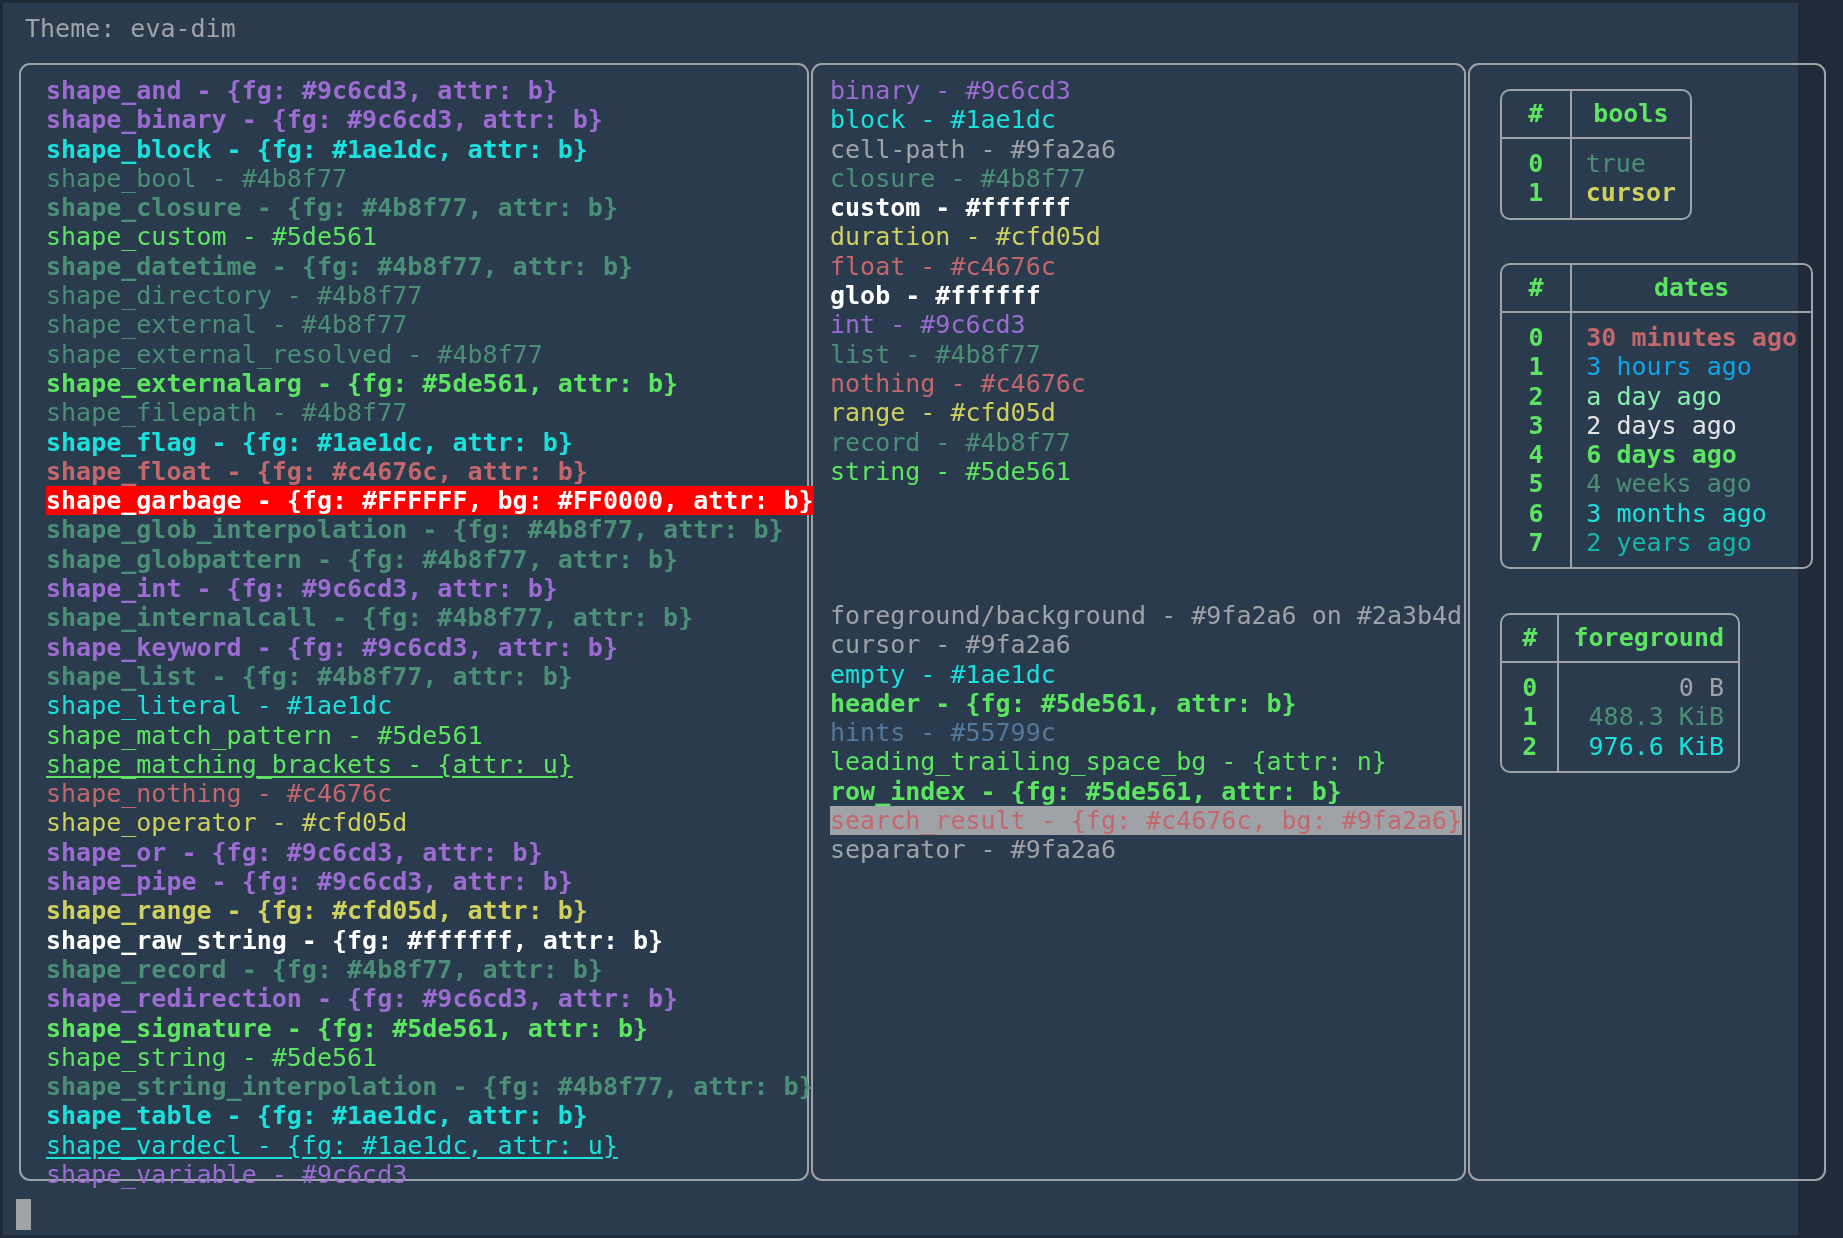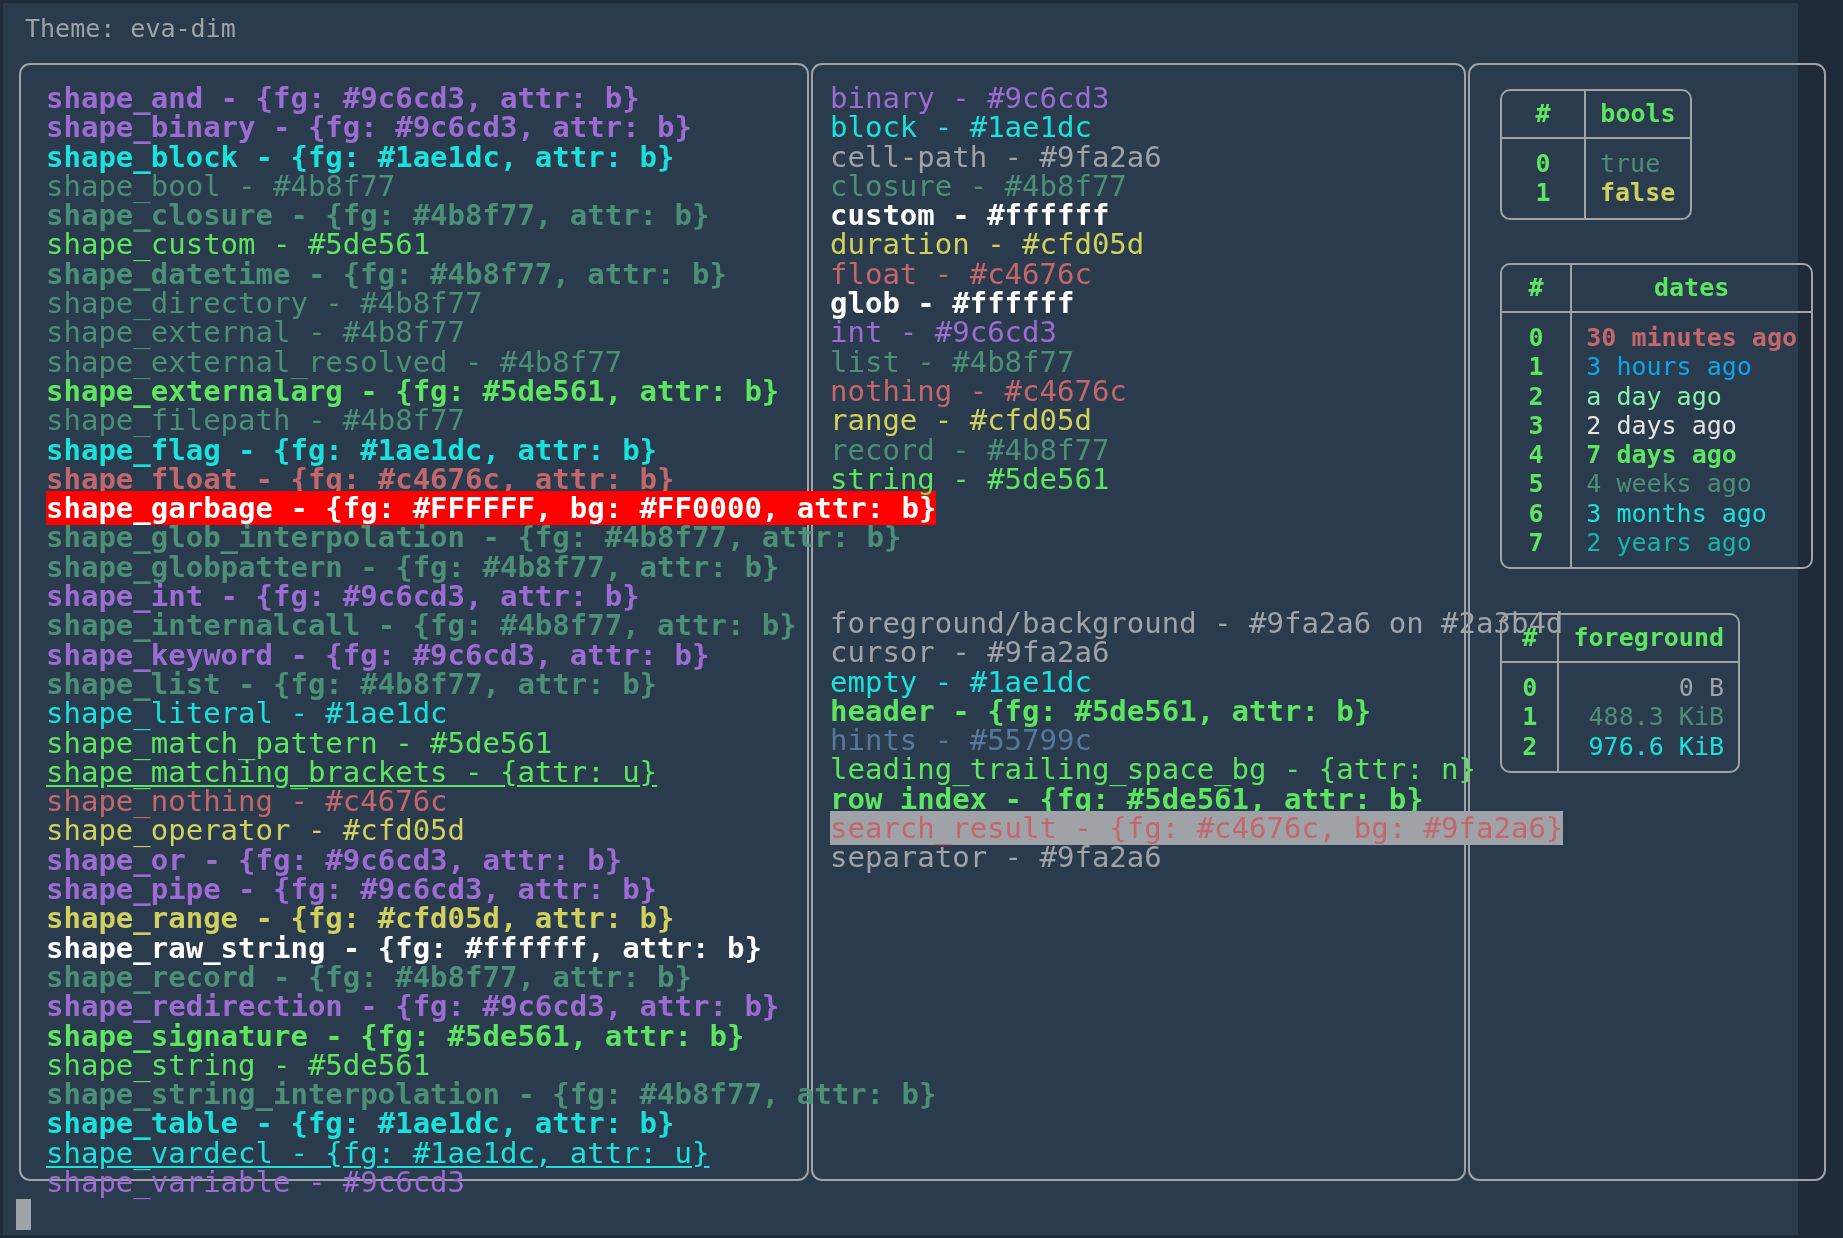--- a/index.html
+++ b/index.html
@@ -41,24 +41,23 @@
     background: transparent;
   }
   #panel-left   { left: 16px;   top: 60px;  width: 790px;  height: 1118px; }
   #panel-mid    { left: 808px;  top: 60px;  width: 655px;  height: 1118px; }
   #panel-right  { left: 1465px; top: 60px;  width: 358px;  height: 1118px; }
 
   
   .listing {
     position: absolute;
     white-space: pre;
-    font-size: 29px;
+    font-size: 25px;
     line-height: 29.3px;
     letter-spacing: 0px;
-    margin-top: 8px;
   }
   #list-left  { left: 43px;  top: 73px; }
   #list-mid   { left: 827px; top: 73px; }
   #list-mid2  { left: 827px; top: 598px; }
 
   .row { white-space: pre; height: 29.3px; }
 
   .b  { font-weight: bold; }
   .u  { text-decoration: underline; text-underline-offset: 3px; }
 
@@ -131,21 +130,21 @@
             <th class="hdr-center">bools</th>
           </tr>
         </thead>
         <tbody>
           <tr class="pad-top">
             <td class="idx colsep">0</td>
             <td class="cell-l" style="color: rgb(75, 143, 119);">true</td>
           </tr>
           <tr class="pad-bot">
             <td class="idx colsep">1</td>
-            <td class="cell-l b" style="color: rgb(207, 208, 93);">false</td>
+            <td class="cell-l b" style="color: rgb(207, 208, 93);">cursor</td>
           </tr>
         </tbody>
       </table>
     </div>
   <div class="tbl" id="tbl-dates">
       <table>
         <thead>
           <tr>
             <th class="colsep hdr-center idx-head">#</th>
             <th class="hdr-center">dates</th>
@@ -163,21 +162,21 @@
           <tr>
             <td class="idx colsep">2</td>
             <td class="cell-l" style="color: #86efac;">a day ago</td>
           </tr>
           <tr>
             <td class="idx colsep">3</td>
             <td class="cell-l" style="color: #e5e5e5;">2 days ago</td>
           </tr>
           <tr>
             <td class="idx colsep">4</td>
-            <td class="cell-l b" style="color: rgb(93, 229, 97);">7 days ago</td>
+            <td class="cell-l b" style="color: rgb(93, 229, 97);">6 days ago</td>
           </tr>
           <tr>
             <td class="idx colsep">5</td>
             <td class="cell-l" style="color: rgb(75, 143, 119);">4 weeks ago</td>
           </tr>
           <tr>
             <td class="idx colsep">6</td>
             <td class="cell-l" style="color: rgb(26, 225, 220);">3 months ago</td>
           </tr>
           <tr class="pad-bot">

